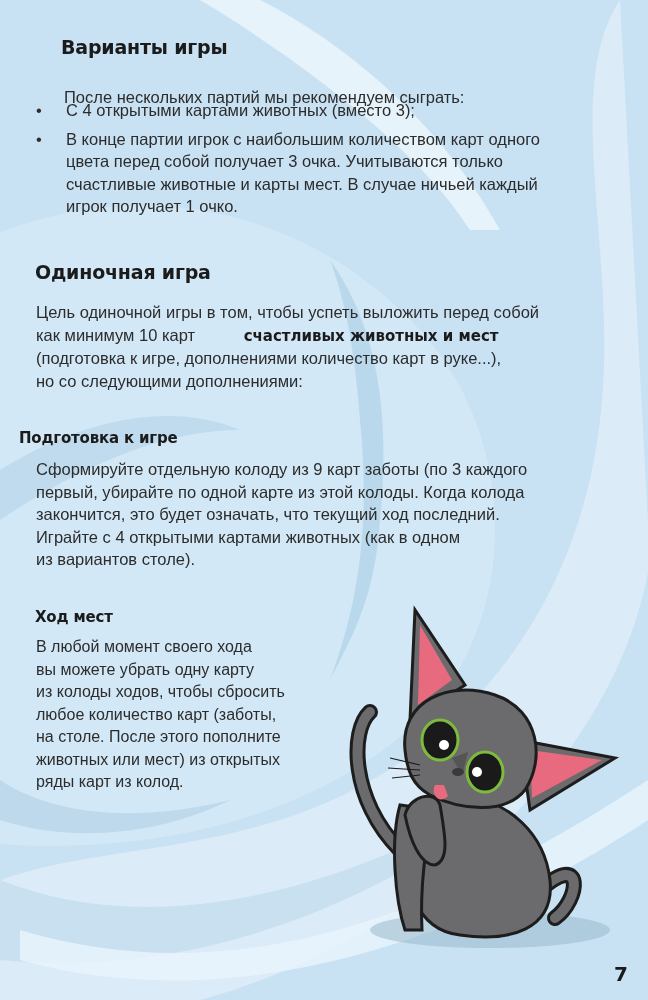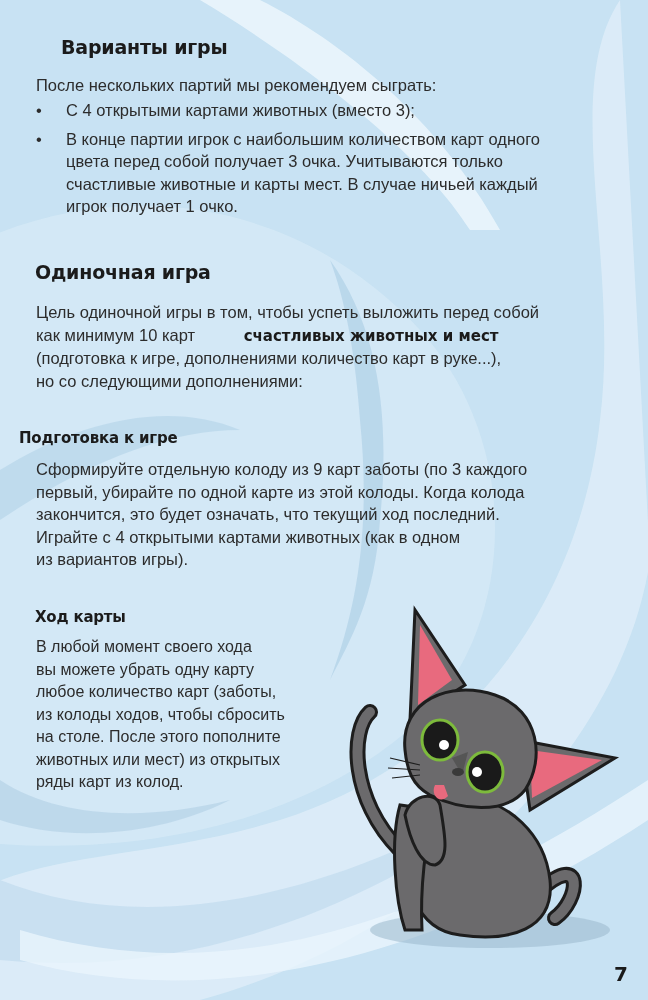--- a/index.html
+++ b/index.html
@@ -47,21 +47,21 @@
   <path d="M0 470 C 80 420, 170 400, 240 430 C 170 430, 90 460, 0 520 Z" fill="#b7d6ea" opacity="0.7"></path>
   <path d="M330 260 C 380 330, 390 420, 380 520 C 375 600, 350 640, 330 680 C 360 600, 370 520, 360 420 C 355 350, 345 300, 330 260 Z" fill="#b4d3e8" opacity="0.8"></path>
   <path d="M0 880 C 150 940, 350 900, 560 760 C 400 900, 200 980, 0 960 Z" fill="#bcd9ec" opacity="0.6"></path>
   <path d="M20 930 C 220 990, 420 930, 648 780 L 648 820 C 420 970, 200 1010, 20 960 Z" fill="#eaf5fc" opacity="0.8"></path>
   <path d="M0 780 C 60 820, 150 820, 230 800 C 150 840, 60 840, 0 820 Z" fill="#b0cfe4" opacity="0.6"></path>
 </svg>
 
 <div class="page">
 
   <h2 style="left:29px; top:36px;margin-left:32px;">Варианты игры</h2>
-  <p class="para" style="top:74px;">
+  <p class="para" style="top:86px;margin-left:28px;">
     <span class="line">После нескольких партий мы рекомендуем сыграть:</span>
   </p>
   <ul class="bullets">
     <li>
       <span class="dot">•</span>
       <span class="line" style="display:block">С 4 открытыми картами животных (вместо 3);</span>
     </li>
     <li>
       <span class="dot">•</span>
       <span class="line" style="display:block;white-space:nowrap">В конце партии игрок с наибольшим количеством карт одного</span>
@@ -78,29 +78,29 @@
     <span class="line">(подготовка к игре, дополнениями количество карт в руке...),</span>
     <span class="line">но со следующими дополнениями:</span>
   </p>
 
   <h3 style="left:19px; top:429px;">Подготовка к игре</h3>
   <p class="para" style="top:458px;">
     <span class="line">Сформируйте отдельную колоду из 9 карт заботы (по 3 каждого</span>
     <span class="line">первый, убирайте по одной карте из этой колоды. Когда колода</span>
     <span class="line">закончится, это будет означать, что текущий ход последний.</span>
     <span class="line">Играйте с 4 открытыми картами животных (как в одном</span>
-    <span class="line">из вариантов игры).</span>
+    <span class="line">из вариантов столе).</span>
   </p>
 
-  <h3 style="left:35px; top:608px;">Ход карты</h3>
+  <h3 style="left:35px; top:608px;">Ход мест</h3>
   <p class="para" style="top:636px; font-size:16px;">
     <span class="line">В любой момент своего хода</span>
     <span class="line">вы можете убрать одну карту</span>
+    <span class="line">из колоды ходов, чтобы сбросить</span>
     <span class="line">любое количество карт (заботы,</span>
-    <span class="line">из колоды ходов, чтобы сбросить</span>
     <span class="line">на столе. После этого пополните</span>
     <span class="line">животных или мест) из открытых</span>
     <span class="line">ряды карт из колод.</span>
   </p>
 
   <svg class="cat" viewBox="0 0 308 400" width="308" height="400">
 
     <ellipse cx="150" cy="330" rx="120" ry="18" fill="#9ab8cc" opacity="0.55"></ellipse>
 
     <path d="M200 290 C 245 250, 240 300, 215 318" fill="none" stroke="#1d1d1d" stroke-width="16" stroke-linecap="round"></path>

